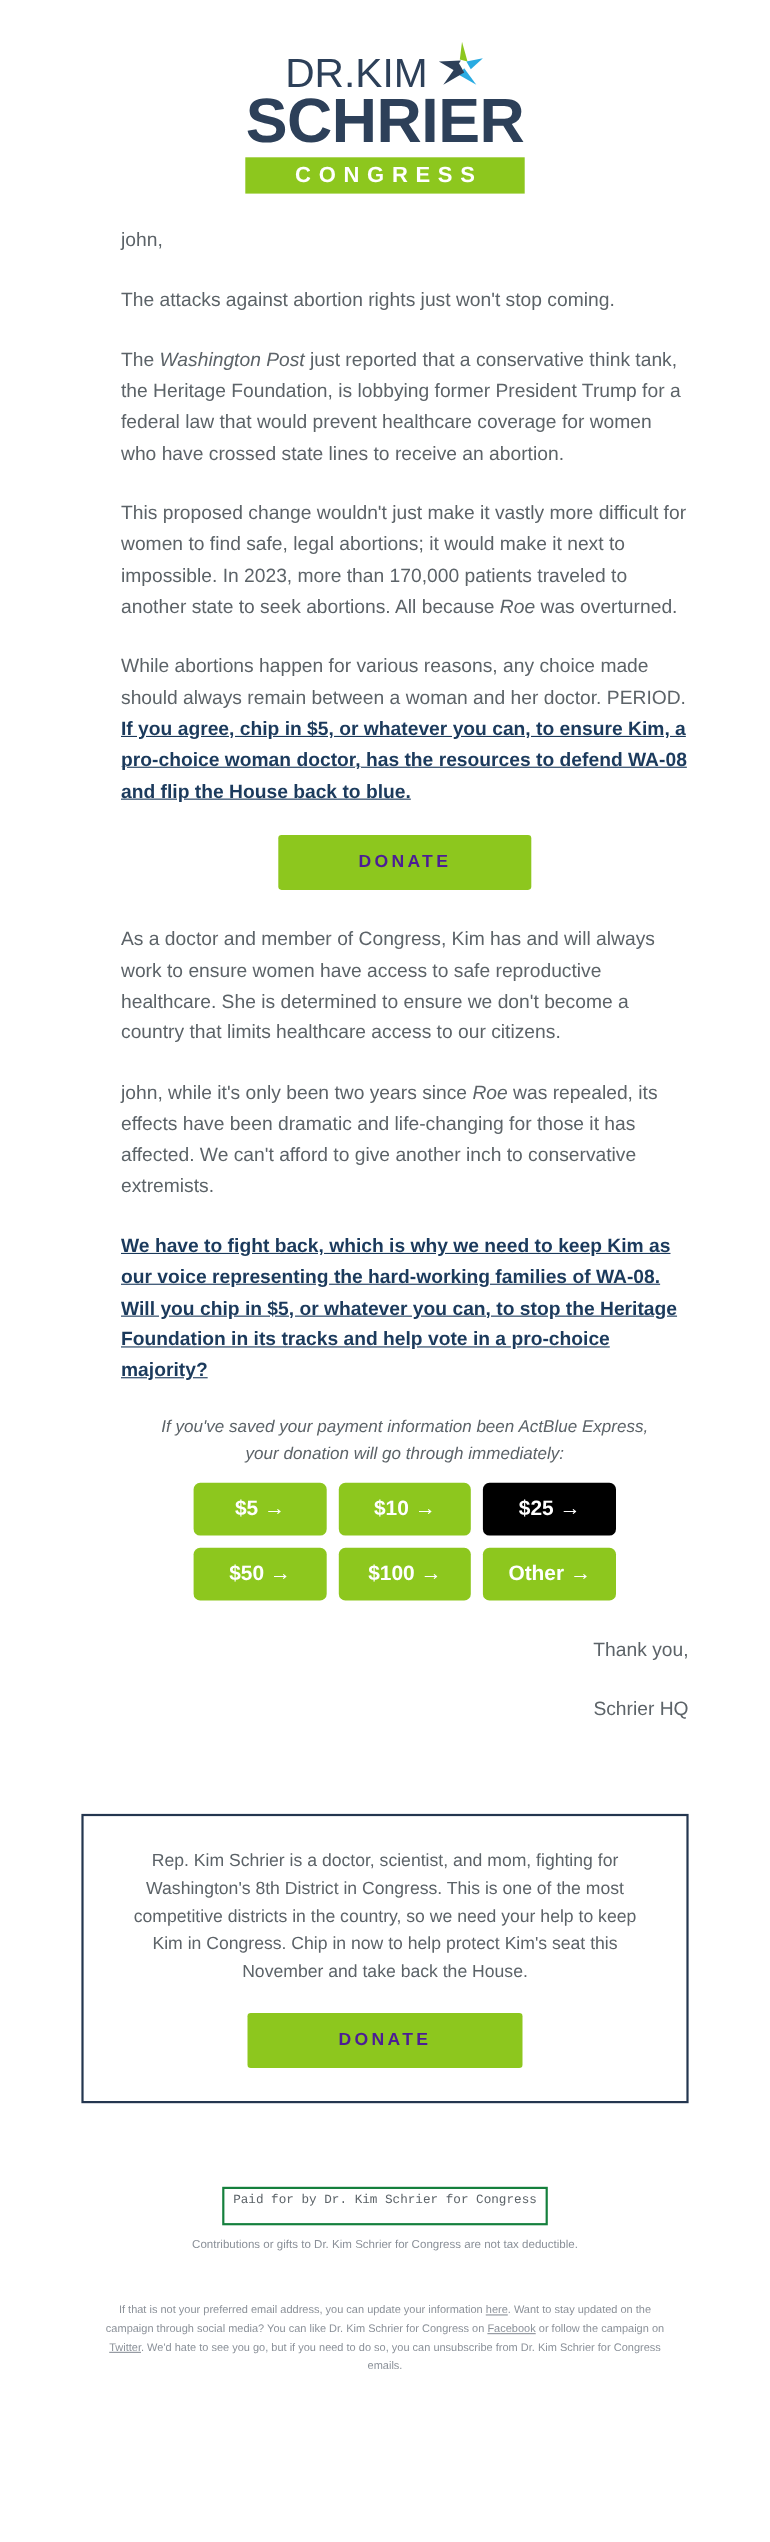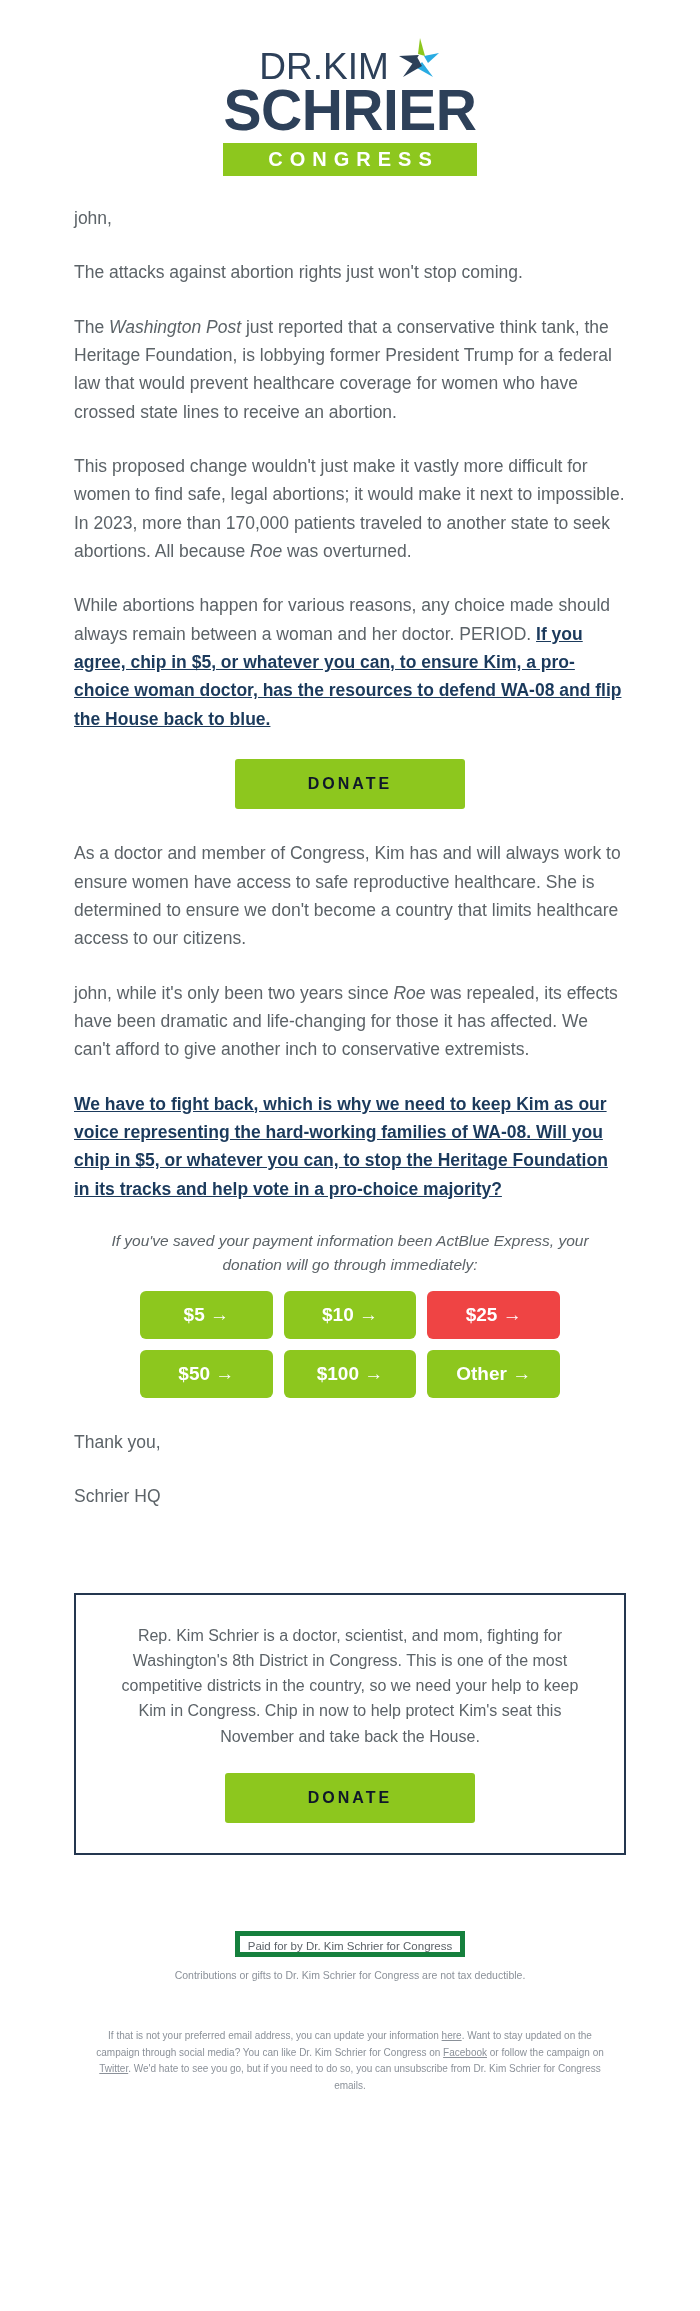--- a/index.html
+++ b/index.html
@@ -28,80 +28,81 @@
     font-size:57px; font-weight:700; letter-spacing:-0.5px;
     color:#2d4059; line-height:1.0; margin-top:-2px;
   }
   .logo-congress-bar {
     background:#8dc71e; color:#ffffff; font-weight:700;
     font-size:20px; letter-spacing:7px; text-align:center;
     padding:5px 10px 5px 17px; margin-top:4px;
   }
 
   
-  .content { padding:10px 44px 0 44px; }
+  .content { padding:10px 44px 0 44px;margin-left:36px; }
   p.body {
     font-size:17.5px; line-height:1.62; color:#5c6368;
     margin:0 0 26px 0; font-weight:400;
   }
   p.body em { font-style:italic; }
   a.cta-link {
     color:#1b3a5c; font-weight:700; text-decoration:underline;
   }
   p.bold-cta {
     font-size:17.5px; line-height:1.62; margin:0 0 26px 0;
   }
   p.bold-cta a { color:#1b3a5c; font-weight:700; text-decoration:underline; }
 
   
   .donate-wrap { text-align:center; margin:6px 0 30px 0; }
   .donate-btn {
-    display:inline-block; background:#8dc71e; color:#0f172a;
+    display:inline-block; background:#8dc71e; color:#4c1d95;
     font-size:16px; font-weight:700; letter-spacing:3px;
     padding:16px 64px; border-radius:3px; text-decoration:none;
     min-width:230px; text-align:center;
   }
 
   
   .actblue-note {
     font-size:15.5px; line-height:1.55; font-style:italic;
     color:#5c6368; text-align:center; margin:4px 0 14px 0;
     padding:0 34px;
   }
   .amount-grid {
     display:grid; grid-template-columns:repeat(3, 1fr);
     gap:11px; padding:0 66px; margin-bottom:30px;
   }
   .amount-btn {
     display:block; text-align:center; text-decoration:none;
     background:#8dc71e; color:#ffffff; border-radius:6px;
     font-size:19px; font-weight:700; padding:13px 4px;
   }
-  .amount-btn.highlight { background:#ef4444; }
-
-  
-  .signoff { font-size:17.5px; line-height:1.62; color:#5c6368; margin:0 0 26px 0; }
+  .amount-btn.highlight { background:#000000; }
+
+  
+  .signoff { font-size:17.5px; line-height:1.62; color:#5c6368; margin:0 0 26px 0;text-align:right; }
 
   
   .box-outer { padding:56px 44px 30px 44px; }
   .info-box {
     border:2px solid #24364f; padding:28px 30px 30px 30px;
     text-align:center;
   }
   .info-box p {
     font-size:16px; line-height:1.58; color:#5c6368; margin:0 0 24px 0;
   }
   .info-box .donate-btn { min-width:250px; }
 
   
   .footer { padding:46px 40px 30px 40px; text-align:center; }
   .paid-for {
-    display:inline-block; border:5px solid #15803d;
-    font-size:11.5px; color:#5c6368; padding:4px 8px 0 8px;
+    display:inline-block; border:2px solid #15803d;
+    font-size:11.5px; color:#5c6368; padding:4px 8px 14px 8px;
     margin-bottom:11px;
+    font-family:Liberation Mono, monospace;
   }
   .tax-note { font-size:10.5px; color:#8b9199; margin:0 0 44px 0; line-height:1.5; }
   .addr { font-size:10.5px; color:#8b9199; line-height:1.75; margin:0 0 24px 0; }
   .sent-to { font-size:10.5px; color:#8b9199; margin:0 0 2px 0; }
   .sent-to b { color:#2b3138; font-weight:700; font-size:11px; }
   .legal { font-size:10px; color:#8b9199; line-height:1.68; margin:0; padding:0 20px; }
   .legal a { color:#8b9199; text-decoration:underline; }
   .spacer-bottom { height:70px; }
 </style>
 </head>

